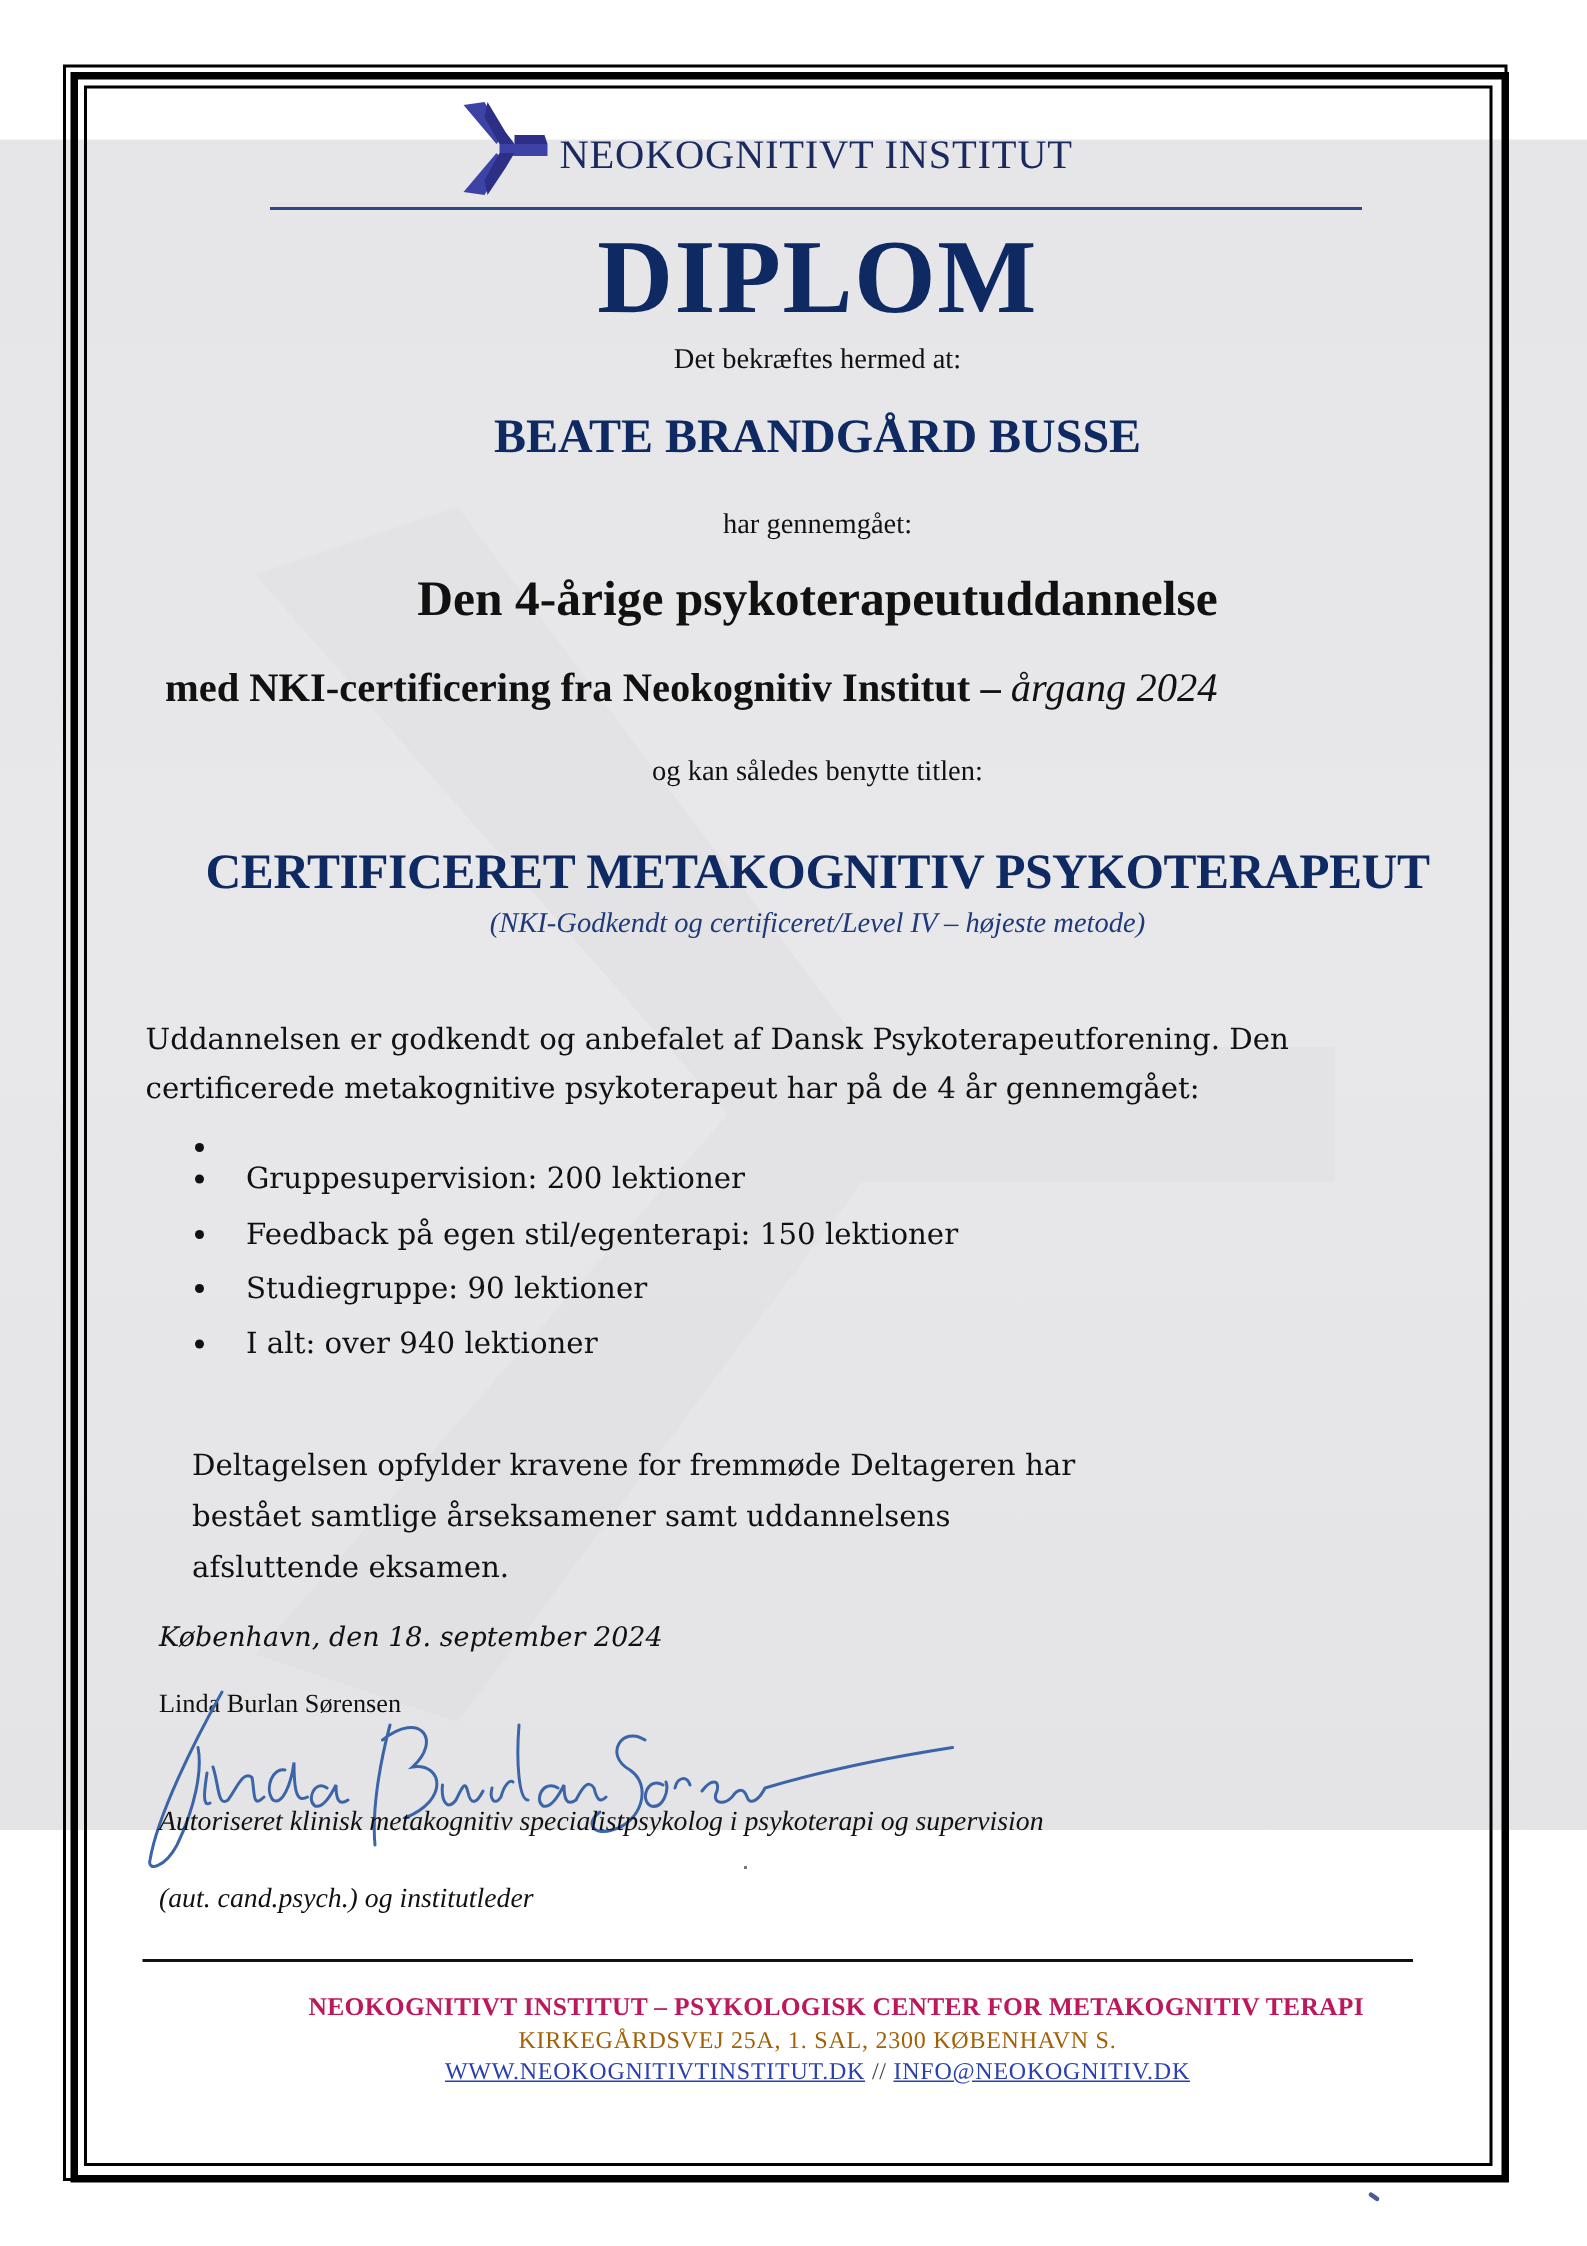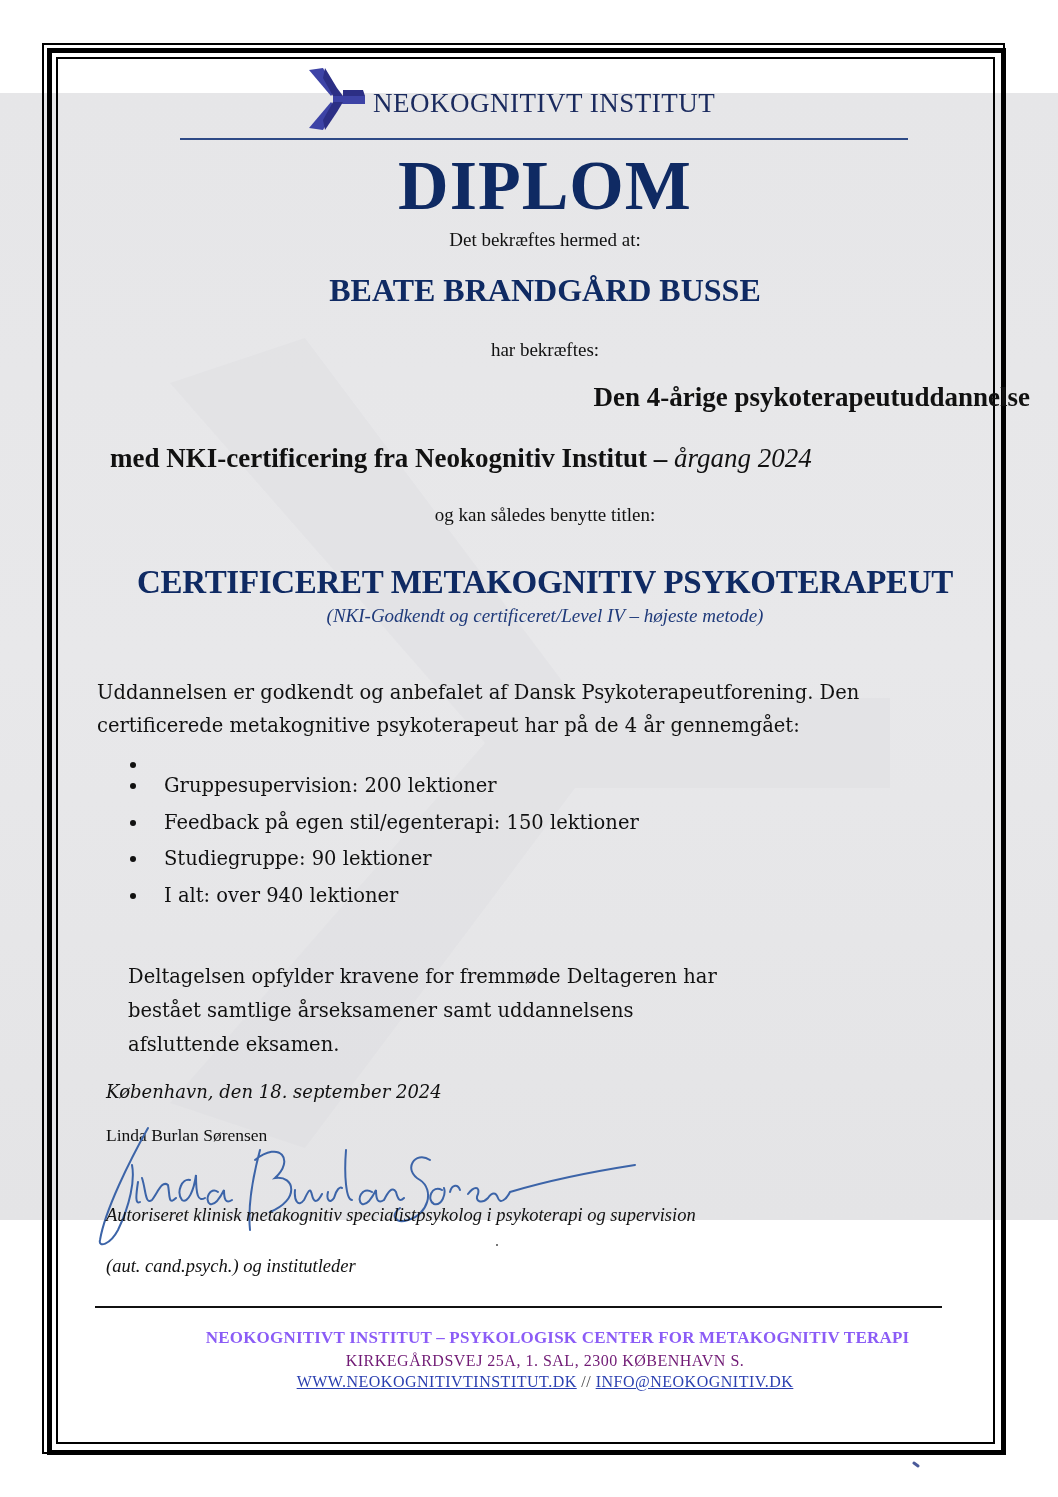--- a/index.html
+++ b/index.html
@@ -52,21 +52,21 @@
       top: 146px; font-family: "Liberation Serif", serif; font-weight: bold;
       font-size: 70px; color: #0f2a63; letter-spacing: 1px;
     }
     .intro { top: 229px; font-size: 19px; font-family: "Liberation Serif", serif; }
     .name {
       top: 272px; font-family: "Liberation Serif", serif; font-weight: bold;
       font-size: 32px; color: #0f2a63;
     }
     .completed { top: 339px; font-size: 19px; font-family: "Liberation Serif", serif; }
     .course1 {
-      top: 382px; font-family: "Liberation Serif", serif; font-weight: bold; font-size: 27px; text-align: right;
+      top: 382px; font-family: "Liberation Serif", serif; font-weight: bold; font-size: 33px;
     }
     .course2 {
       top: 443px; left: 110px; width: 880px; text-align: left;
       font-family: "Liberation Serif", serif; font-weight: bold; font-size: 27px;
     }
     .course2 .cohort { font-style: italic; font-weight: normal; }
     .title-intro { top: 504px; font-size: 19px; font-family: "Liberation Serif", serif; }
     .cert-title {
       top: 564px; left: 100px; width: 890px;
       font-family: "Liberation Serif", serif; font-weight: bold; font-size: 33px;
@@ -112,26 +112,26 @@
       position: absolute; left: 106px; top: 1256px;
       font-style: italic; font-size: 18.5px; font-family: "Liberation Serif", serif;
     }
     .footer-rule {
       position: absolute; left: 95px; top: 1306px; width: 847px; height: 2px;
       background: #111;
     }
     .footer-name {
       position: absolute; left: 60px; width: 970px; top: 1328px; text-align: center;
       font-family: "Liberation Serif", serif; font-size: 17px; font-weight: bold;
-      color: #8b5cf6; text-transform: uppercase; letter-spacing: 0.2px;
+      color: #be185d; text-transform: uppercase; letter-spacing: 0.2px;
       padding-left: 25px; box-sizing: border-box;
     }
     .footer-address {
       position: absolute; left: 60px; width: 970px; top: 1352px; text-align: center;
-      font-family: "Liberation Serif", serif; font-size: 16px; color: #701a75;
+      font-family: "Liberation Serif", serif; font-size: 16px; color: #a16207;
       text-transform: uppercase; letter-spacing: 0.5px;
     }
     .footer-links {
       position: absolute; left: 60px; width: 970px; top: 1373px; text-align: center;
       font-family: "Liberation Serif", serif; font-size: 16px; color: #444;
       letter-spacing: 0.5px;
     }
     .footer-links a { color: #2a3fb0; text-decoration: underline; }
     .stray-mark {
       position: absolute; left: 912px; top: 1463px; width: 8px; height: 3px;
@@ -165,21 +165,21 @@
       <path d="M28 36 L33 42 L20 64 L6 62 Z" fill="#3d43a6"></path>
       <path d="M30 36 L40 36 L34 46 L22 64 L20 54 Z" fill="#2c2f85"></path>
     </svg>
     <span class="logo-text">Neokognitivt Institut</span>
   </div>
   <div class="header-rule"></div>
 
   <div class="center title">DIPLOM</div>
   <div class="center intro">Det bekræftes hermed at:</div>
   <div class="center name">BEATE BRANDGÅRD BUSSE</div>
-  <div class="center completed">har bekræftes:</div>
+  <div class="center completed">har gennemgået:</div>
   <div class="center course1">Den 4-årige psykoterapeutuddannelse</div>
   <div class="center course2">
     <span>med NKI-certificering fra Neokognitiv Institut</span><span> – </span><span class="cohort">årgang 2024</span>
   </div>
   <div class="center title-intro">og kan således benytte titlen:</div>
   <div class="center cert-title">CERTIFICERET METAKOGNITIV PSYKOTERAPEUT</div>
   <div class="center cert-sub">(NKI-Godkendt og certificeret/Level IV – højeste metode)</div>
 
   <div class="body-para">Uddannelsen er godkendt og anbefalet af Dansk Psykoterapeutforening. Den certificerede metakognitive psykoterapeut har på de 4 år gennemgået:</div>
 

